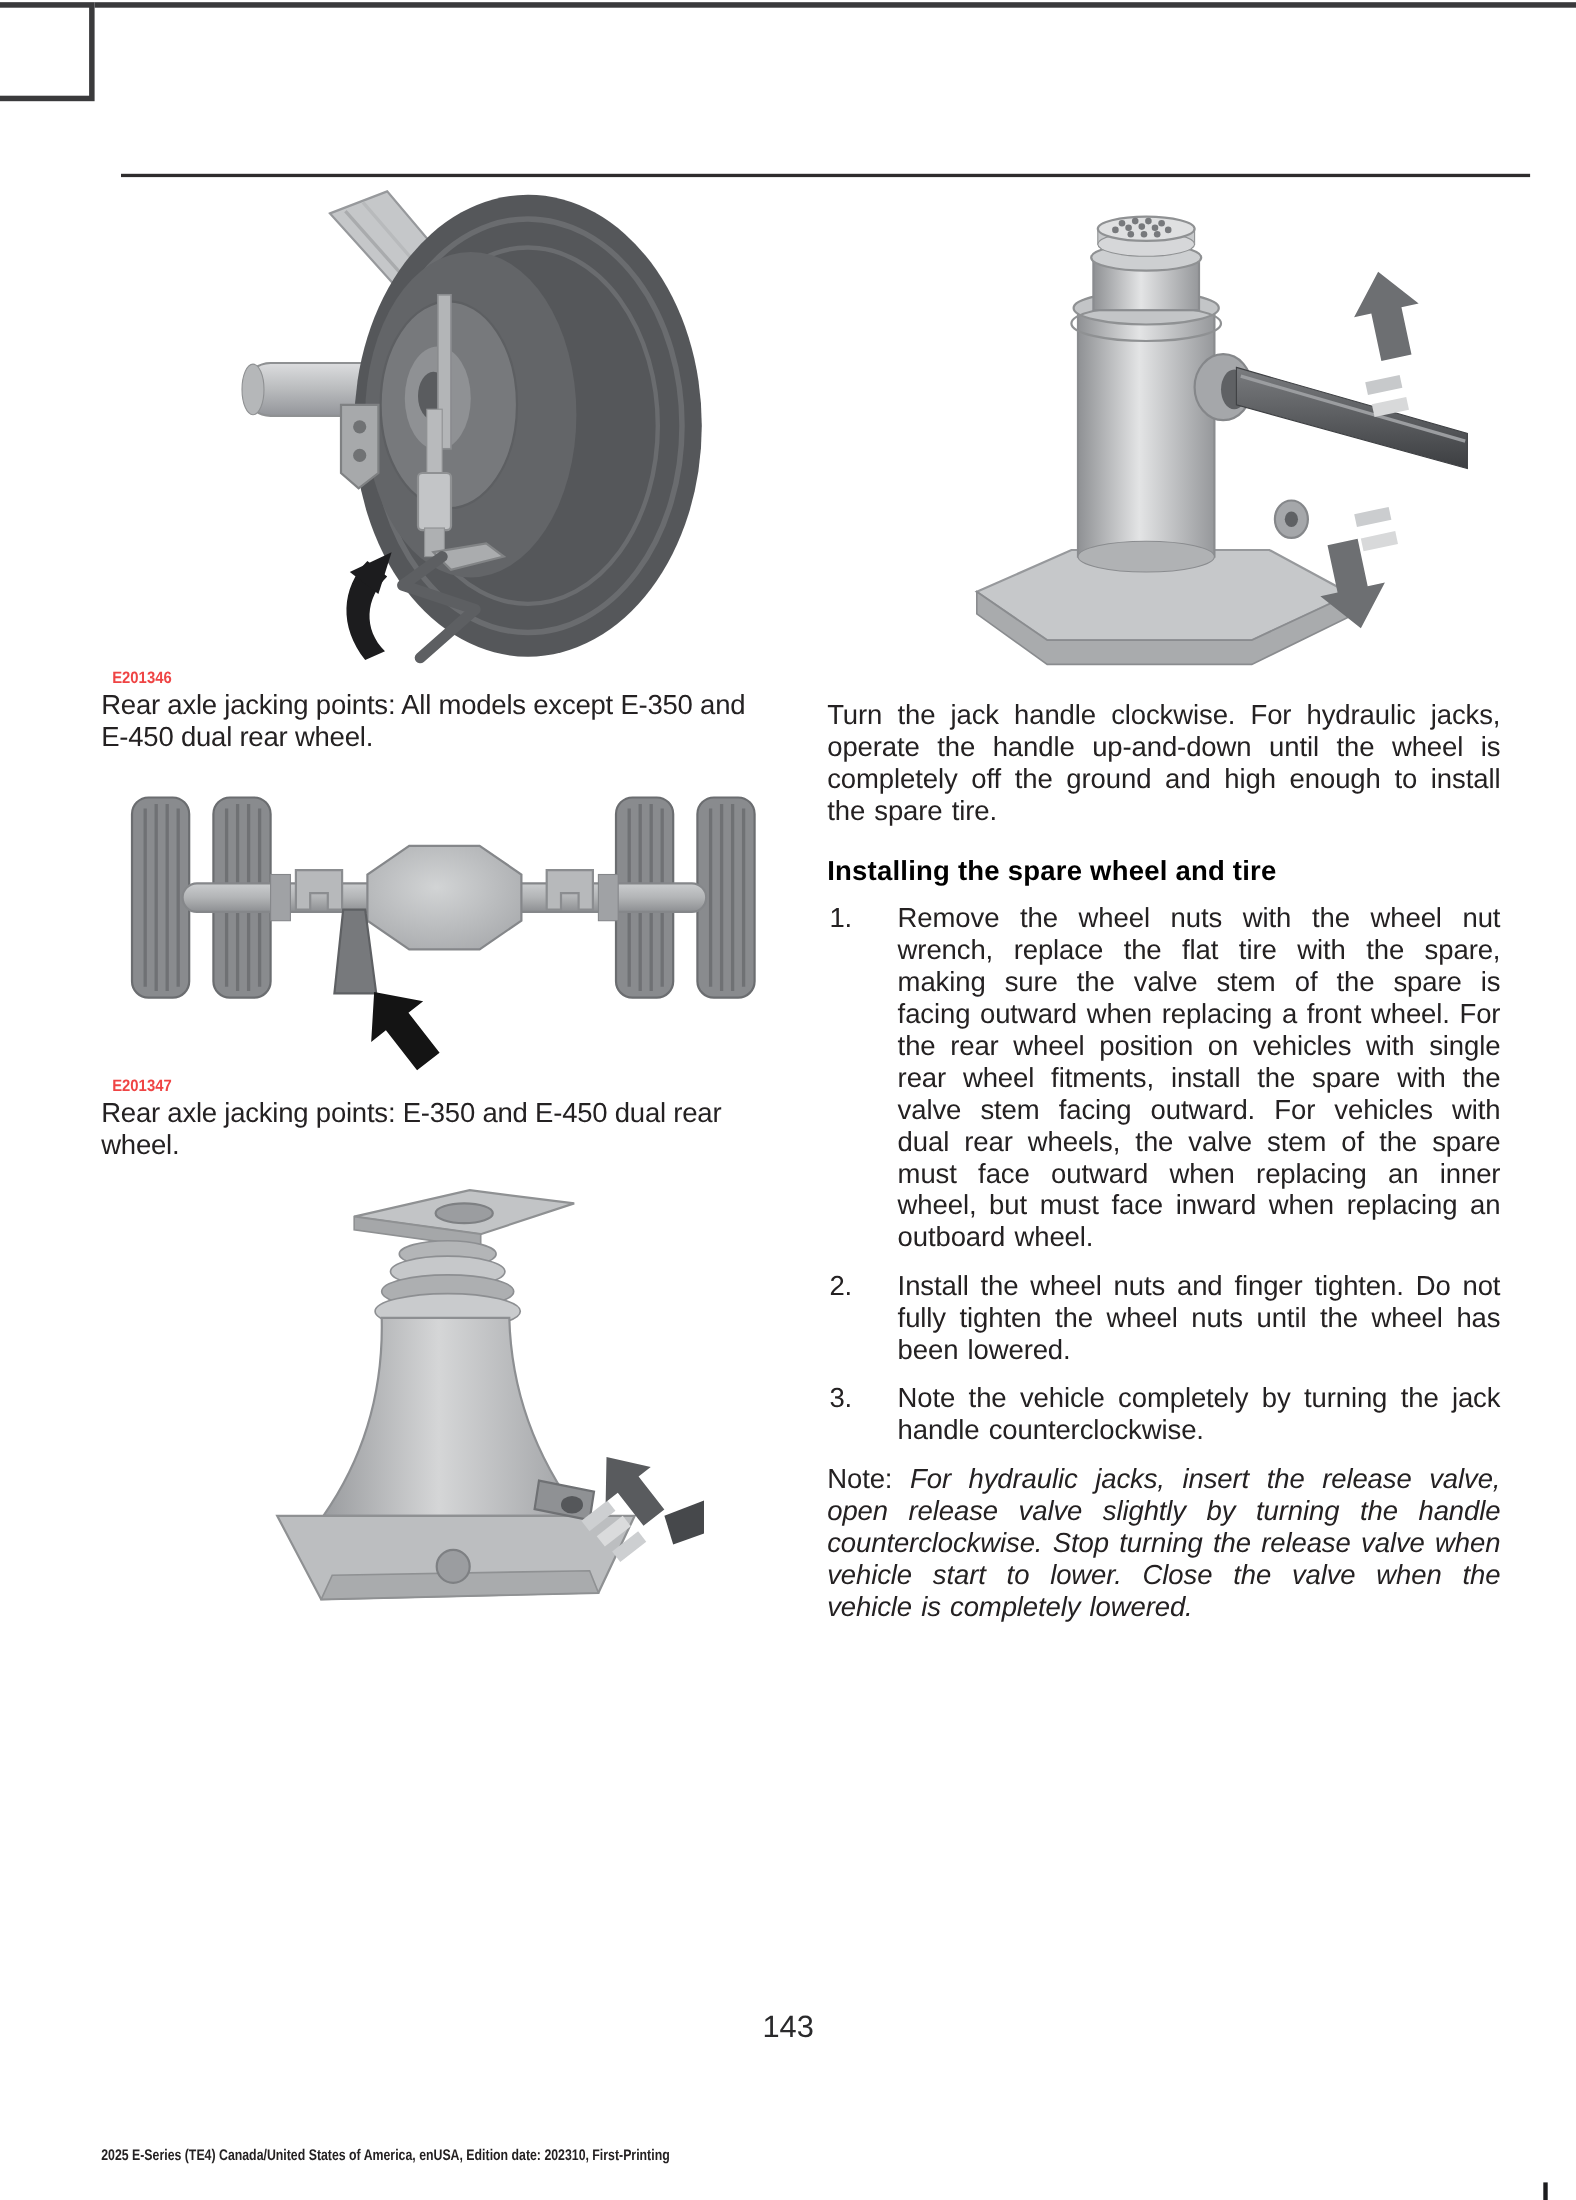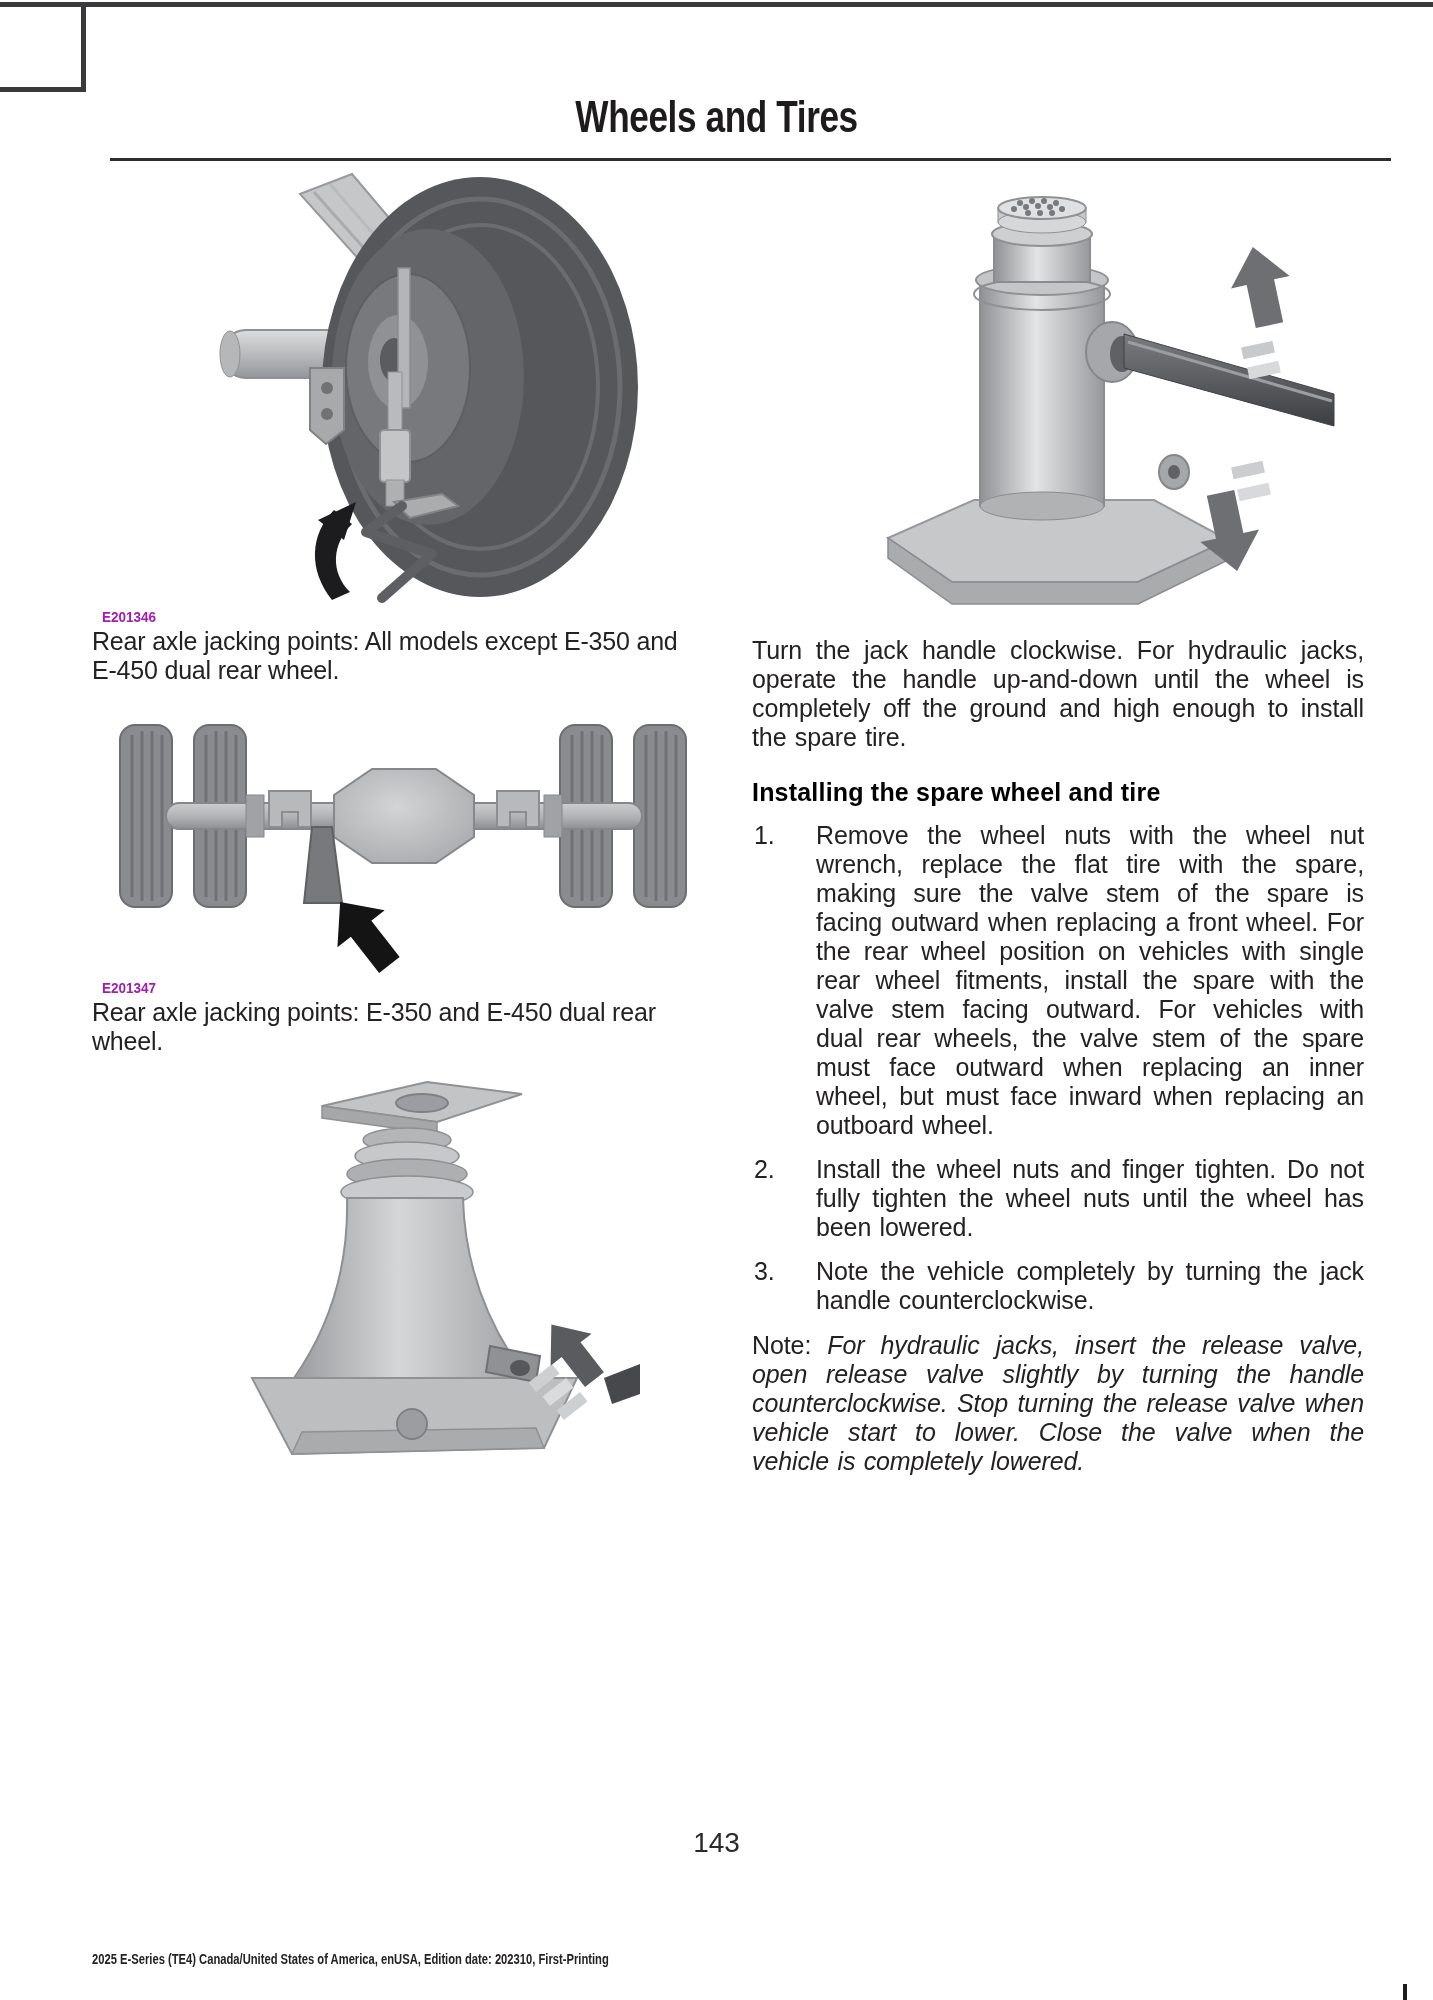--- a/index.html
+++ b/index.html
@@ -16,21 +16,21 @@
   .doc-title{position:absolute;left:0;top:92px;width:100%;text-align:center;
     font-size:44px;font-weight:bold;color:#1e1b1c;letter-spacing:-0.5px;}
   .doc-title span{display:inline-block;transform:scaleX(0.8);transform-origin:center;}
   .title-rule{position:absolute;left:110px;top:158px;width:1281px;height:3px;background:#2e2c2d;}
 
   .col{position:absolute;top:172px;}
   .col-left{left:92px;width:615px;}
   .col-right{left:752px;width:612px;}
 
   .fig{display:block;}
-  .fig-label{font-size:15px;font-weight:600;color:#a21caf;margin:4px 0 0 10px;}
+  .fig-label{font-size:15px;font-weight:600;color:#ef4444;margin:4px 0 0 10px;}
   .fig-label span{display:inline-block;transform:scaleX(0.9);transform-origin:left;}
   .caption{font-size:25px;line-height:29px;margin-top:2px;color:#242122;letter-spacing:-0.2px;}
 
   .body-text{font-size:25px;line-height:29px;text-align:justify;letter-spacing:-0.1px;
     word-spacing:1.5px;color:#242122;}
   .intro{margin-top:14px;}
   .section-heading{margin-top:26px;font-size:25px;font-weight:bold;color:#000000;letter-spacing:0.2px;}
   .steps{margin-top:14px;}
   .step{position:relative;padding-left:64px;margin-bottom:15px;}
   .step-num{position:absolute;left:2px;top:0;}
@@ -46,23 +46,20 @@
 </style>
 </head>
 <body>
 
 <div class="page">
 
   <div class="top-rule"></div>
   <div class="corner-box"></div>
   <div class="corner-mark-br"></div>
 
-  <div class="doc-title">
-    <span>Wheels and Tires</span>
-  </div>
   <div class="title-rule"></div>
 
   <div class="col col-left">
 
     <svg class="fig" width="460" height="432" viewBox="0 0 460 432" style="margin-left:88px;">
       <defs>
         <linearGradient id="g1axle" x1="0" y1="0" x2="0" y2="1">
           <stop offset="0" stop-color="#dcdddf"></stop>
             <stop offset="0.5" stop-color="#b9bbbd"></stop>
             <stop offset="1" stop-color="#93959a"></stop>

